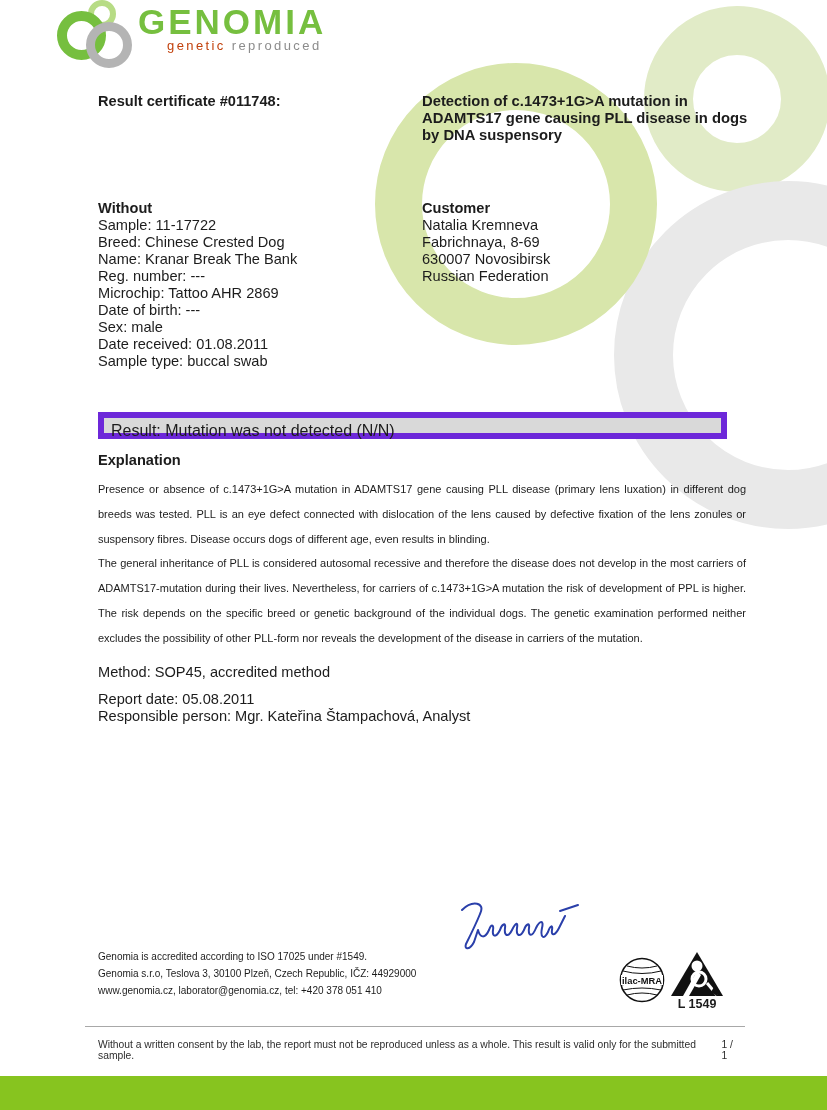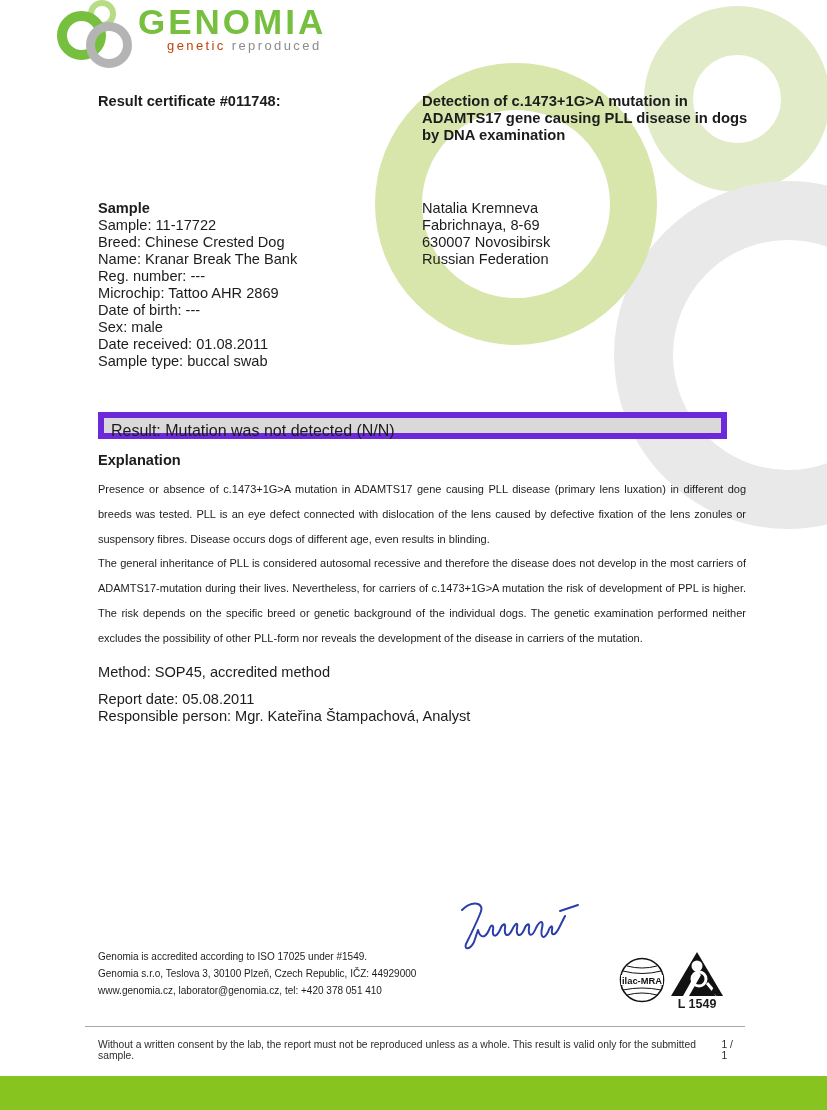--- a/index.html
+++ b/index.html
@@ -54,37 +54,38 @@
     <div class="abs logo-sub" style="left:167px; top:38px;">
       <span class="green">genetic</span>
       <span>reproduced</span>
     </div>
   </div>
 
   <div class="abs z1 h-bold" style="left:98px; top:93px;">Result certificate #011748:</div>
   <div class="abs z1" style="left:422px; top:93px; width:330px;">
     <div class="title-line">Detection of c.1473+1G&gt;A mutation in</div>
     <div class="title-line">ADAMTS17 gene causing PLL disease in dogs</div>
-    <div class="title-line">by DNA examination</div>
+    <div class="title-line">by DNA suspensory</div>
   </div>
 
   <div class="abs z1" style="left:98px; top:200px; width:320px;">
-    <div class="h-bold">Sample</div>
+    <div class="h-bold">Without</div>
     <div class="info-line">Sample: 11-17722</div>
     <div class="info-line">Breed: Chinese Crested Dog</div>
     <div class="info-line">Name: Kranar Break The Bank</div>
     <div class="info-line">Reg. number: ---</div>
     <div class="info-line">Microchip: Tattoo AHR 2869</div>
     <div class="info-line">Date of birth: ---</div>
     <div class="info-line">Sex: male</div>
     <div class="info-line">Date received: 01.08.2011</div>
     <div class="info-line">Sample type: buccal swab</div>
   </div>
 
   <div class="abs z1" style="left:422px; top:200px; width:300px;">
+    <div class="h-bold">Customer</div>
     <div class="info-line">Natalia Kremneva</div>
     <div class="info-line">Fabrichnaya, 8-69</div>
     <div class="info-line">630007 Novosibirsk</div>
     <div class="info-line">Russian Federation</div>
   </div>
 
   <div class="abs z1 result-box" style="left:98px; top:412px;">Result: Mutation was not detected (N/N)</div>
 
   <div class="abs z1 h-bold" style="left:98px; top:452px;">Explanation</div>
   <div class="abs z1 para" style="left:98px; top:477px;">Presence or absence of c.1473+1G&gt;A mutation in ADAMTS17 gene causing PLL disease (primary lens luxation) in different dog breeds was tested. PLL is an eye defect connected with dislocation of the lens caused by defective fixation of the lens zonules or suspensory fibres. Disease occurs dogs of different age, even results in blinding.</div>

